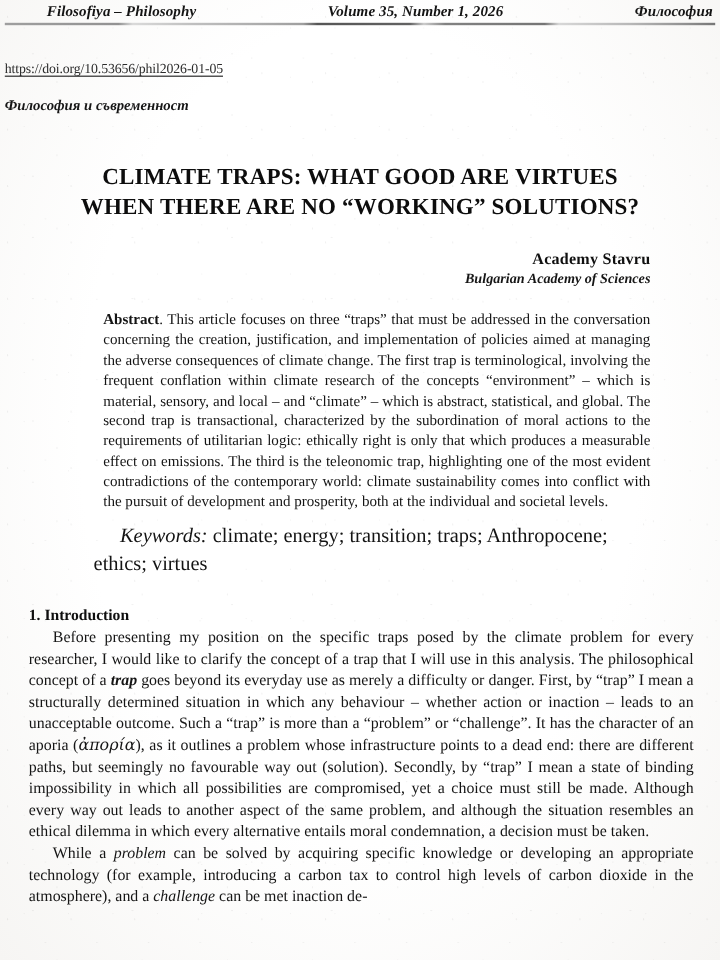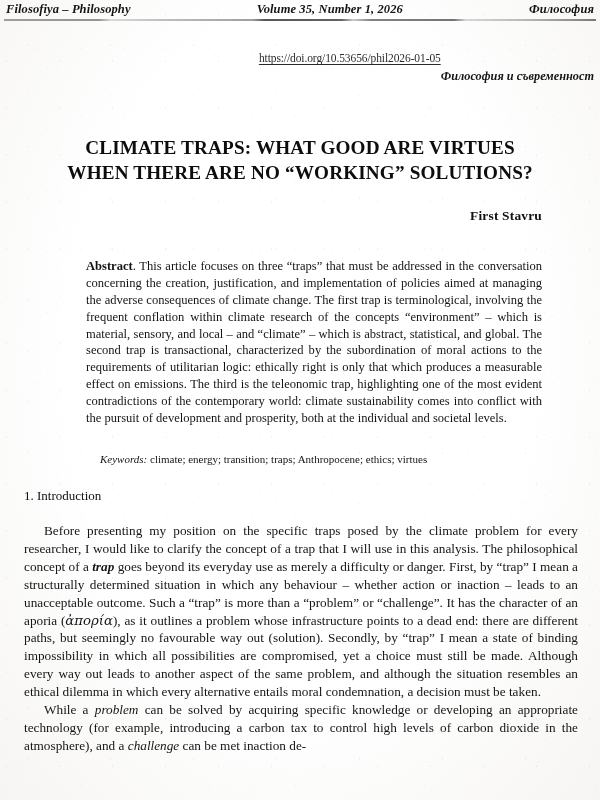--- a/index.html
+++ b/index.html
@@ -34,21 +34,21 @@
     right: 6px;
     display: flex;
     align-items: baseline;
     justify-content: space-between;
     font-style: italic;
     font-weight: bold;
     font-size: 12.5px;
     letter-spacing: .1px;
     color: #141414;
   }
-  .runhead .rh-left { white-space: nowrap; }
+  .runhead .rh-left { white-space: nowrap; margin-left: 33px; }
   .runhead .rh-mid  { white-space: nowrap; }
   .runhead .rh-right{ white-space: nowrap; }
   .rule-head {
     position: absolute;
     top: 19px;
     left: 4px;
     right: 4px;
     height: 2px;
     background: linear-gradient(to right,
       #9a9a9a 0%, #8d8d8d 16%, #d8d8d8 18%,
@@ -61,20 +61,21 @@
 
   
   .doiline {
     position: absolute;
     top: 52px;
     left: 4px;
     right: 6px;
     display: flex;
     justify-content: flex-end;
     align-items: flex-start;
+    flex-direction: column;
   }
   .doi {
     font-family: "Liberation Serif", serif;
     font-size: 11.5px;
     color: #2b2b2b;
     text-decoration: underline;
     text-underline-offset: 1.5px;
     letter-spacing: -0.1px;
     white-space: nowrap;
   }
@@ -132,36 +133,36 @@
     right: 58px;
     text-align: justify;
     font-size: 12.55px;
     line-height: 1.345;
     color: #141414;
     hyphens: none;
   }
   .abstract .lead { font-weight: bold; }
   .keywords {
     position: absolute;
-    top: 452px;
+    top: 436px;
     left: 78px;
     right: 58px;
-    font-size: 11px;
+    font-size: 17px;
     line-height: 1.345;
     color: #141414;
     text-indent: 22px;
   }
   .keywords i { font-style: italic; }
 
   
   .h2 {
     position: absolute;
-    top: 477px;
+    top: 494px;
     left: 24px;
-    font-weight: normal;
+    font-weight: bold;
     font-size: 13px;
     color: #0f0f0f;
   }
   .body {
     position: absolute;
     top: 494px;
     left: 24px;
     right: 22px;
     text-align: justify;
     font-size: 13.25px;
@@ -229,21 +230,22 @@
       <span>Философия и съвременност</span>
     </span>
   </div>
 
   <h1 class="title">
     <span>CLIMATE TRAPS: WHAT GOOD ARE VIRTUES</span><br>
     <span>WHEN THERE ARE NO “WORKING” SOLUTIONS?</span>
   </h1>
 
   <div class="authorblock">
-    <div class="author-name">First Stavru</div>
+    <div class="author-name">Academy Stavru</div>
+    <div class="author-affil">Bulgarian Academy of Sciences</div>
   </div>
 
   <div class="abstract">
     <span class="lead">Abstract</span><span>. This article focuses on three “traps” that must be addressed in the conversation concerning the creation, justification, and implementation of policies aimed at managing the adverse consequences of climate change. The first trap is terminological, involving the frequent conflation within climate research of the concepts “environment” – which is material, sensory, and local – and “climate” – which is abstract, statistical, and global. The second trap is transactional, characterized by the subordination of moral actions to the requirements of utilitarian logic: ethically right is only that which produces a measurable effect on emissions. The third is the teleonomic trap, highlighting one of the most evident contradictions of the contemporary world: climate sustainability comes into conflict with the pursuit of development and prosperity, both at the individual and societal levels.</span>
   </div>
 
   <div class="keywords">
     <i>Keywords:</i><span> climate; energy; transition; traps; Anthropocene; ethics; virtues</span>
   </div>
 

